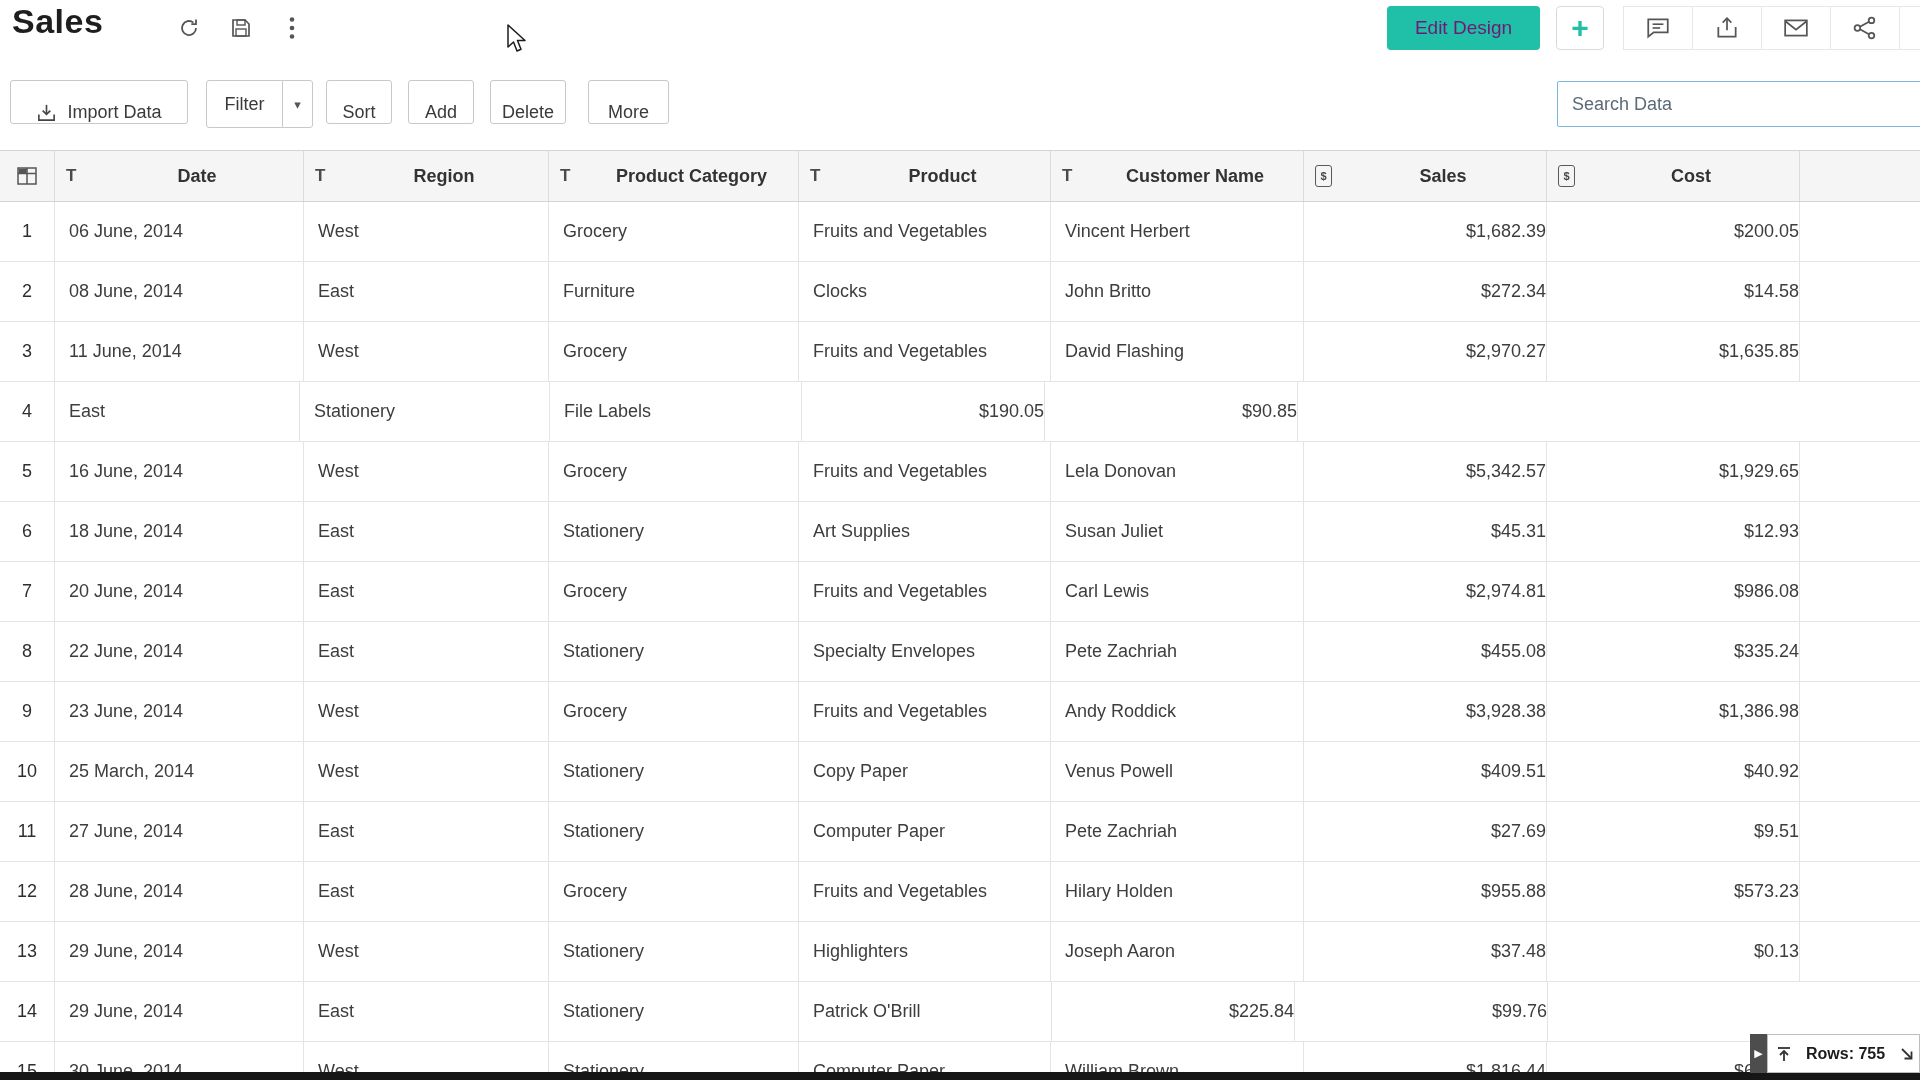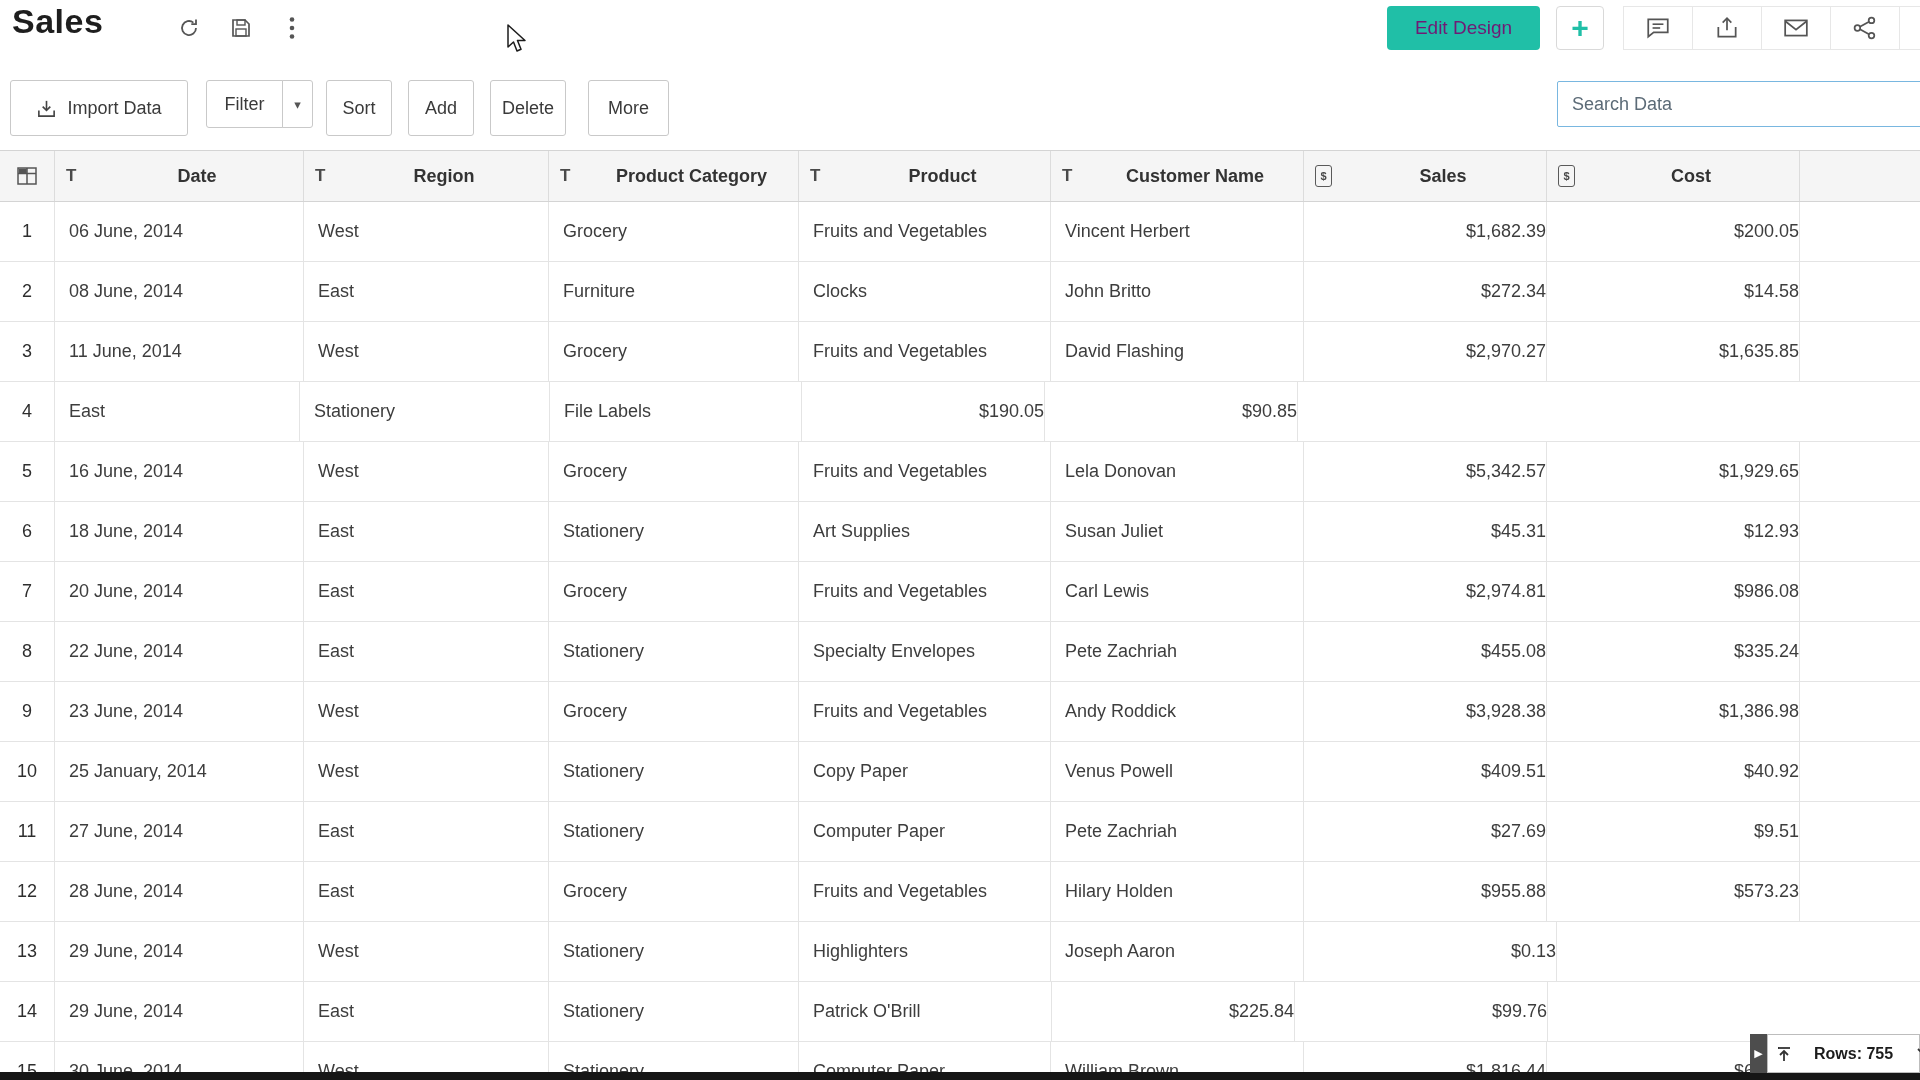--- a/index.html
+++ b/index.html
@@ -14,22 +14,22 @@
                color:#701a75;font-size:19px;font-family:inherit;cursor:pointer;}
   .plus-btn{position:absolute;left:1556px;top:6px;width:48px;height:44px;background:#fff;border:1px solid #d9d9d9;
             border-radius:4px;box-sizing:border-box;display:flex;align-items:center;justify-content:center;
             font-size:30px;font-weight:bold;cursor:pointer;}
   .icon-group{position:absolute;left:1624px;top:6px;height:44px;display:flex;}
   .icon-btn{width:70px;height:44px;box-sizing:border-box;border:1px solid #e7e7e7;margin-left:-1px;background:#fff;
             display:flex;align-items:center;justify-content:center;cursor:pointer;}
 
   
   .toolbar{position:absolute;left:0;top:0;width:1920px;height:150px;}
-  .btn{position:absolute;top:80px;height:56px;background:#fff;border:1px solid #c9c9c9;border-radius:3px;
-       font-size:18px;color:#3a3a3a;display:flex;align-items:center;justify-content:center;gap:10px;
+  .btn{position:absolute;top:80px;height:44px;background:#fff;border:1px solid #c9c9c9;border-radius:3px;
+       font-size:18px;color:#3a3a3a;display:flex;align-items:flex-end;justify-content:center;gap:10px;
        box-sizing:border-box;cursor:pointer;font-family:inherit;padding:0;}
   .filter-group{position:absolute;left:206px;top:80px;height:48px;display:flex;text-align:right;}
   .fg-main{width:77px;height:48px;background:#fff;border:1px solid #c9c9c9;border-radius:3px 0 0 3px;
            box-sizing:border-box;display:flex;align-items:center;justify-content:center;font-size:18px;color:#3a3a3a;cursor:pointer;}
   .fg-caret{width:31px;height:48px;background:#fff;border:1px solid #c9c9c9;margin-left:-1px;border-radius:0 3px 3px 0;
             box-sizing:border-box;display:flex;align-items:center;justify-content:center;font-size:13px;color:#555;cursor:pointer;}
   .search-box{position:absolute;left:1557px;top:81px;width:371px;height:46px;box-sizing:border-box;
               border:1px solid #79b7e0;border-radius:2px;padding:0 14px;font-size:18px;color:#333;
               font-family:inherit;outline:none;}
   .search-box::placeholder{color:#5c6b77;opacity:1;}
@@ -51,21 +51,21 @@
   .td.money{justify-content:flex-end;padding-right:0;}
   .c0{width:55px;flex:none;} .c1{width:249px;flex:none;} .c2{width:245px;flex:none;}
   .c3{width:250px;flex:none;} .c4{width:252px;flex:none;} .c5{width:253px;flex:none;}
   .c6{width:243px;flex:none;} .c7{width:253px;flex:none;} .c8{width:120px;flex:none;border-right:none;}
 
   
   .bottom-bar{position:absolute;left:0;top:1072px;width:1920px;height:8px;background:#161616;z-index:4;}
   .panel-tab{position:absolute;left:1750px;top:1034px;width:17px;height:39px;background:#4d4d4d;color:#fff;
              display:flex;align-items:center;justify-content:center;font-size:11px;z-index:6;cursor:pointer;}
   .rows-panel{position:absolute;left:1767px;top:1034px;width:153px;height:39px;background:#fff;
-              border:1px solid #bdbdbd;box-sizing:border-box;display:flex;align-items:center;gap:21px;
+              border:1px solid #bdbdbd;box-sizing:border-box;display:flex;align-items:center;gap:13px;
               padding:0 7px;z-index:6;}
   .rows-label{font-size:16px;font-weight:600;color:#1c1c1c;white-space:nowrap;}
   .cursor{position:absolute;left:505px;top:24px;z-index:20;pointer-events:none;}
 </style>
 </head>
 <body>
 
 <div class="screen">
 
   <div class="topbar">
@@ -296,21 +296,21 @@
           <div class="td c2">West</div>
           <div class="td c3">Grocery</div>
           <div class="td c4">Fruits and Vegetables</div>
           <div class="td c5">Andy Roddick</div>
           <div class="td c6 money">$3,928.38</div>
           <div class="td c7 money">$1,386.98</div>
           <div class="td c8"></div>
         </div>
         <div class="tr">
           <div class="td c0 num">10</div>
-          <div class="td c1">25 January, 2014</div>
+          <div class="td c1">25 March, 2014</div>
           <div class="td c2">West</div>
           <div class="td c3">Stationery</div>
           <div class="td c4">Copy Paper</div>
           <div class="td c5">Venus Powell</div>
           <div class="td c6 money">$409.51</div>
           <div class="td c7 money">$40.92</div>
           <div class="td c8"></div>
         </div>
         <div class="tr">
           <div class="td c0 num">11</div>
@@ -334,20 +334,21 @@
           <div class="td c7 money">$573.23</div>
           <div class="td c8"></div>
         </div>
         <div class="tr">
           <div class="td c0 num">13</div>
           <div class="td c1">29 June, 2014</div>
           <div class="td c2">West</div>
           <div class="td c3">Stationery</div>
           <div class="td c4">Highlighters</div>
           <div class="td c5">Joseph Aaron</div>
+          <div class="td c6 money">$37.48</div>
           <div class="td c7 money">$0.13</div>
           <div class="td c8"></div>
         </div>
         <div class="tr">
           <div class="td c0 num">14</div>
           <div class="td c1">29 June, 2014</div>
           <div class="td c2">East</div>
           <div class="td c3">Stationery</div>
           <div class="td c5">Patrick O'Brill</div>
           <div class="td c6 money">$225.84</div>

